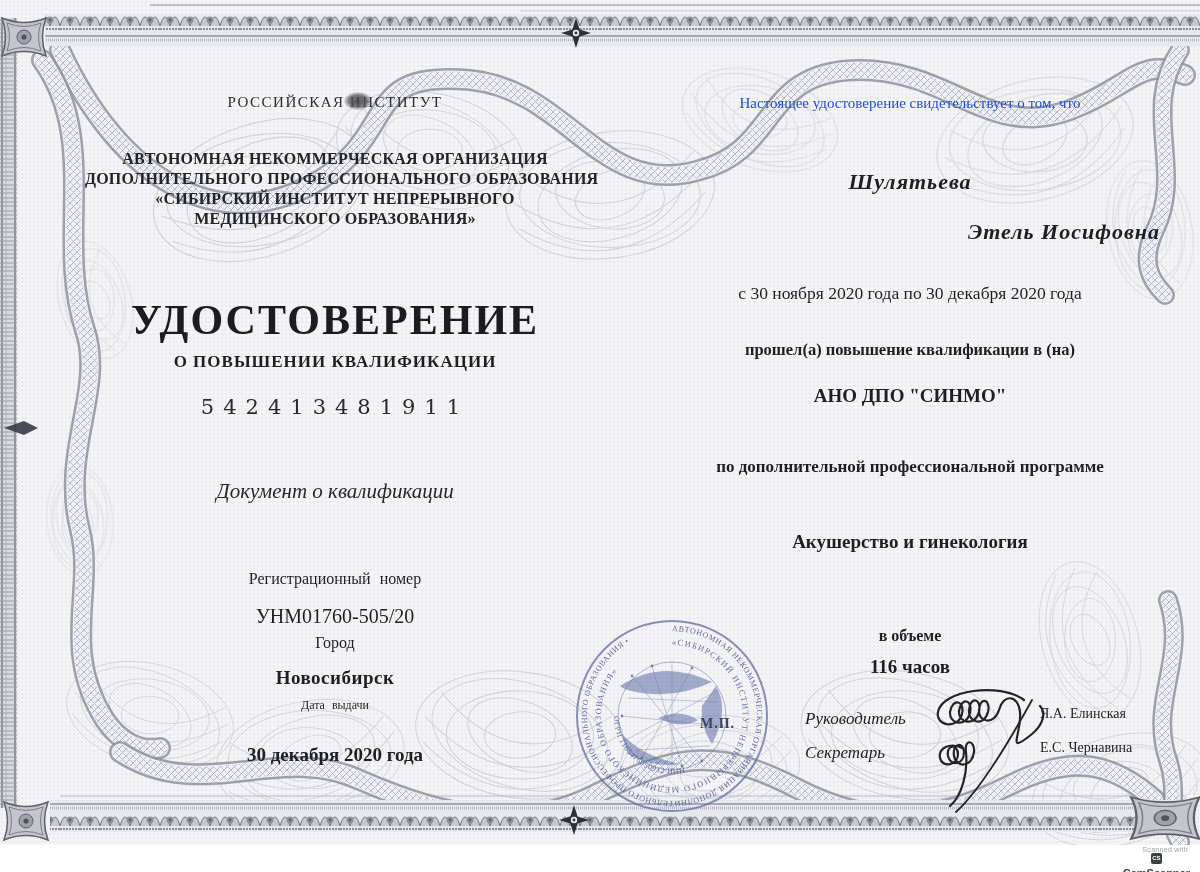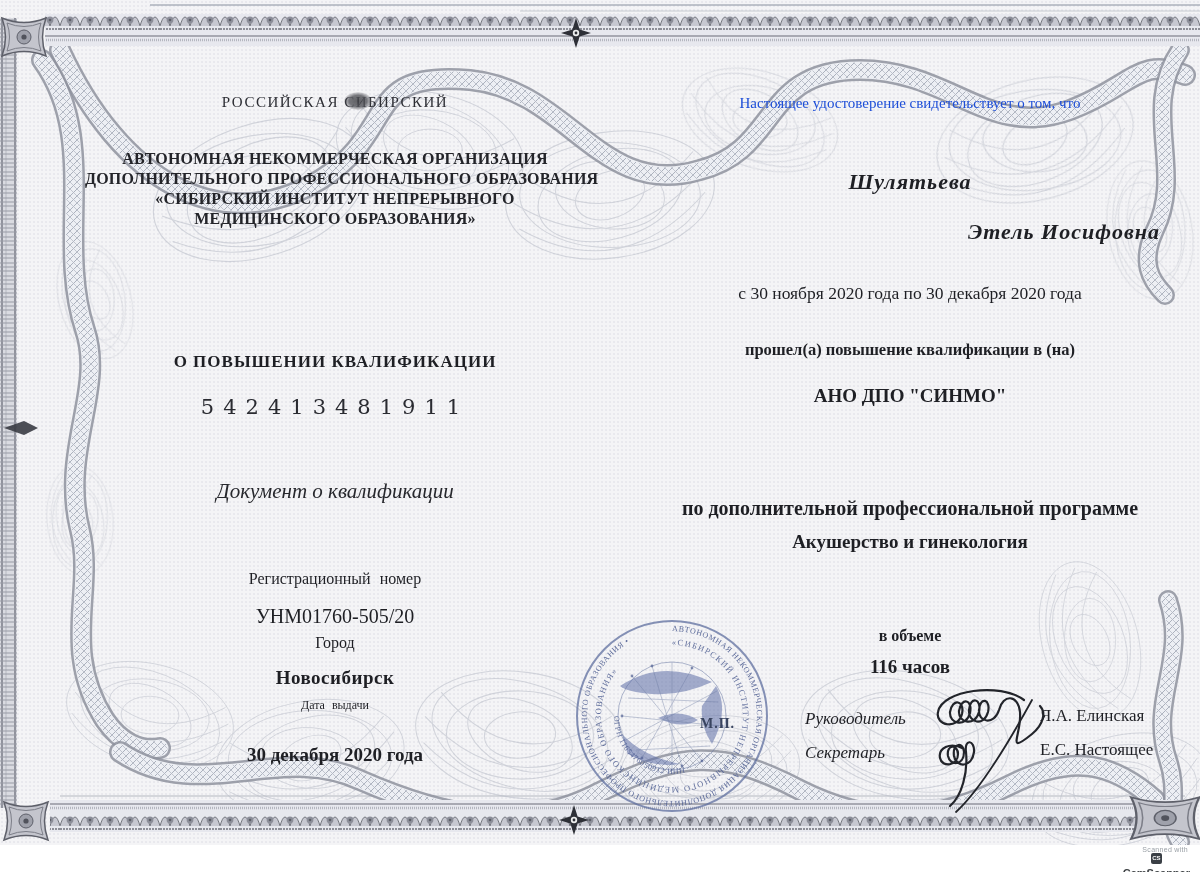--- a/index.html
+++ b/index.html
@@ -21,26 +21,26 @@
   .citylabel{top:634px;font-size:16px;}
   .cityvalue{top:667px;font-size:19px;font-weight:bold;letter-spacing:.5px;}
   .datelabel{top:698px;font-size:12px;word-spacing:4px;}
   .datevalue{top:744px;font-size:19px;font-weight:bold;}
   .statement{top:95px;font-size:15px;color:#1d4ed8;}
   .lastname{top:169px;font-size:22px;font-weight:bold;font-style:italic;letter-spacing:1px;}
   .firstmid{top:219px;font-size:22px;font-weight:bold;font-style:italic;letter-spacing:1px;text-align:right;}
   .period{top:283px;font-size:17.5px;font-weight:normal;}
   .action{top:340px;font-size:16.5px;font-weight:bold;}
   .institution{top:385px;font-size:19px;font-weight:bold;}
-  .programlabel{top:457px;font-size:20px;font-weight:bold;margin-top:40px;}
+  .programlabel{top:457px;font-size:17px;font-weight:bold;}
   .programname{top:531px;font-size:19px;font-weight:bold;}
   .volumelabel{top:627px;font-size:16px;font-weight:bold;}
   .volumevalue{top:656px;font-size:19px;font-weight:bold;}
   .sigrole{position:absolute;left:805px;font-size:17px;font-style:italic;z-index:3;white-space:nowrap;}
-  .signame{position:absolute;left:1040px;font-size:17px;z-index:3;white-space:nowrap;}
+  .signame{position:absolute;left:1040px;font-size:14px;z-index:3;white-space:nowrap;}
   .smudge{position:absolute;left:344px;top:92px;width:28px;height:18px;border-radius:50%;
     background:radial-gradient(ellipse at center,#3a3b40 0%,#55565c 45%,transparent 75%);
     opacity:.8;z-index:4;}
   .border-svg{position:absolute;left:0;top:0;z-index:1;}
   .sig-svg{position:absolute;left:0;top:0;z-index:4;pointer-events:none;}
   .cam{position:absolute;right:10px;top:846px;z-index:5;text-align:right;
     font-family:"Liberation Sans", sans-serif;}
   .cam-top{font-size:7px;color:#9aa0a6;letter-spacing:.3px;margin-right:2px;}
   .cam-bot{font-size:11px;font-weight:bold;color:#3c4043;display:flex;align-items:center;gap:3px;justify-content:flex-end;flex-direction:column;}
   .cam-logo{display:inline-block;width:11px;height:11px;background:#3a3f45;color:#fff;
@@ -203,27 +203,28 @@
       </text>
       <text font-size="8" letter-spacing=".5" fill="#4c5c90" opacity=".85" font-family="Liberation Serif, serif">
         <textPath href="#sealBottomPath">ОГРН 1165476050912 ИНН</textPath>
       </text>
       <text x="28" y="12" font-size="14" font-weight="bold" letter-spacing="1" fill="#39445f" font-family="Liberation Serif, serif">М.П.</text>
     </g>
   </svg>
 
   <div class="smudge"></div>
 
-  <div class="tline colL country">РОССИЙСКАЯ СИБИРСКИЙ</div>
+  <div class="tline colL country">РОССИЙСКАЯ ИНСТИТУТ</div>
   <div class="tline colL org">
     <div>АВТОНОМНАЯ НЕКОММЕРЧЕСКАЯ ОРГАНИЗАЦИЯ</div>
     <div>ДОПОЛНИТЕЛЬНОГО ПРОФЕССИОНАЛЬНОГО ОБРАЗОВАНИЯ</div>
     <div>«СИБИРСКИЙ ИНСТИТУТ НЕПРЕРЫВНОГО</div>
     <div>МЕДИЦИНСКОГО ОБРАЗОВАНИЯ»</div>
   </div>
+  <div class="tline colL title">УДОСТОВЕРЕНИЕ</div>
   <div class="tline colL subtitle">О ПОВЫШЕНИИ КВАЛИФИКАЦИИ</div>
   <div class="tline colL serial">542413481911</div>
   <div class="tline colL dockind">Документ о квалификации</div>
   <div class="tline colL reglabel">Регистрационный номер</div>
   <div class="tline colL regvalue">УНМ01760-505/20</div>
   <div class="tline colL citylabel">Город</div>
   <div class="tline colL cityvalue">Новосибирск</div>
   <div class="tline colL datelabel">Дата выдачи</div>
   <div class="tline colL datevalue">30 декабря 2020 года</div>
 
@@ -234,21 +235,21 @@
   <div class="tline colR action">прошел(а) повышение квалификации в (на)</div>
   <div class="tline colR institution">АНО ДПО "СИНМО"</div>
   <div class="tline colR programlabel">по дополнительной профессиональной программе</div>
   <div class="tline colR programname">Акушерство и гинекология</div>
   <div class="tline colR volumelabel">в объеме</div>
   <div class="tline colR volumevalue">116 часов</div>
 
   <div class="sigrole" style="top:709px;">Руководитель</div>
   <div class="sigrole" style="top:743px;">Секретарь</div>
   <div class="signame" style="top:706px;">Я.А. Елинская</div>
-  <div class="signame" style="top:740px;">Е.С. Настоящее</div>
+  <div class="signame" style="top:740px;">Е.С. Чернавина</div>
 
   <svg class="sig-svg" width="1200" height="845" viewBox="0 0 1200 845">
     <g fill="none" stroke="#22242a" stroke-width="2.2" stroke-linecap="round">
       <path d="M1024,700 C1000,682 942,690 938,712 C935,726 958,730 962,714 C965,700 952,698 950,712 C949,724 966,728 970,713 C973,699 961,697 959,711 C958,723 975,727 979,712 C982,698 970,696 969,710 C968,723 984,727 988,712 C991,699 980,696 979,710 C978,722 994,726 999,710 C1003,694 1018,694 1020,712 C1022,734 1005,756 1032,734 C1044,724 1046,712 1040,706"></path>
       <path d="M962,748 C950,742 938,748 940,758 C942,768 958,766 958,754 C958,744 946,744 948,756 C950,766 964,766 964,752 C964,742 952,742 954,756 C956,768 972,768 974,752 C975,740 964,738 966,752 C968,772 962,796 950,806"></path>
       <path d="M1032,700 C1010,740 980,790 956,812" stroke-width="1.8"></path>
     </g>
   </svg>
 
   <div class="cam">

